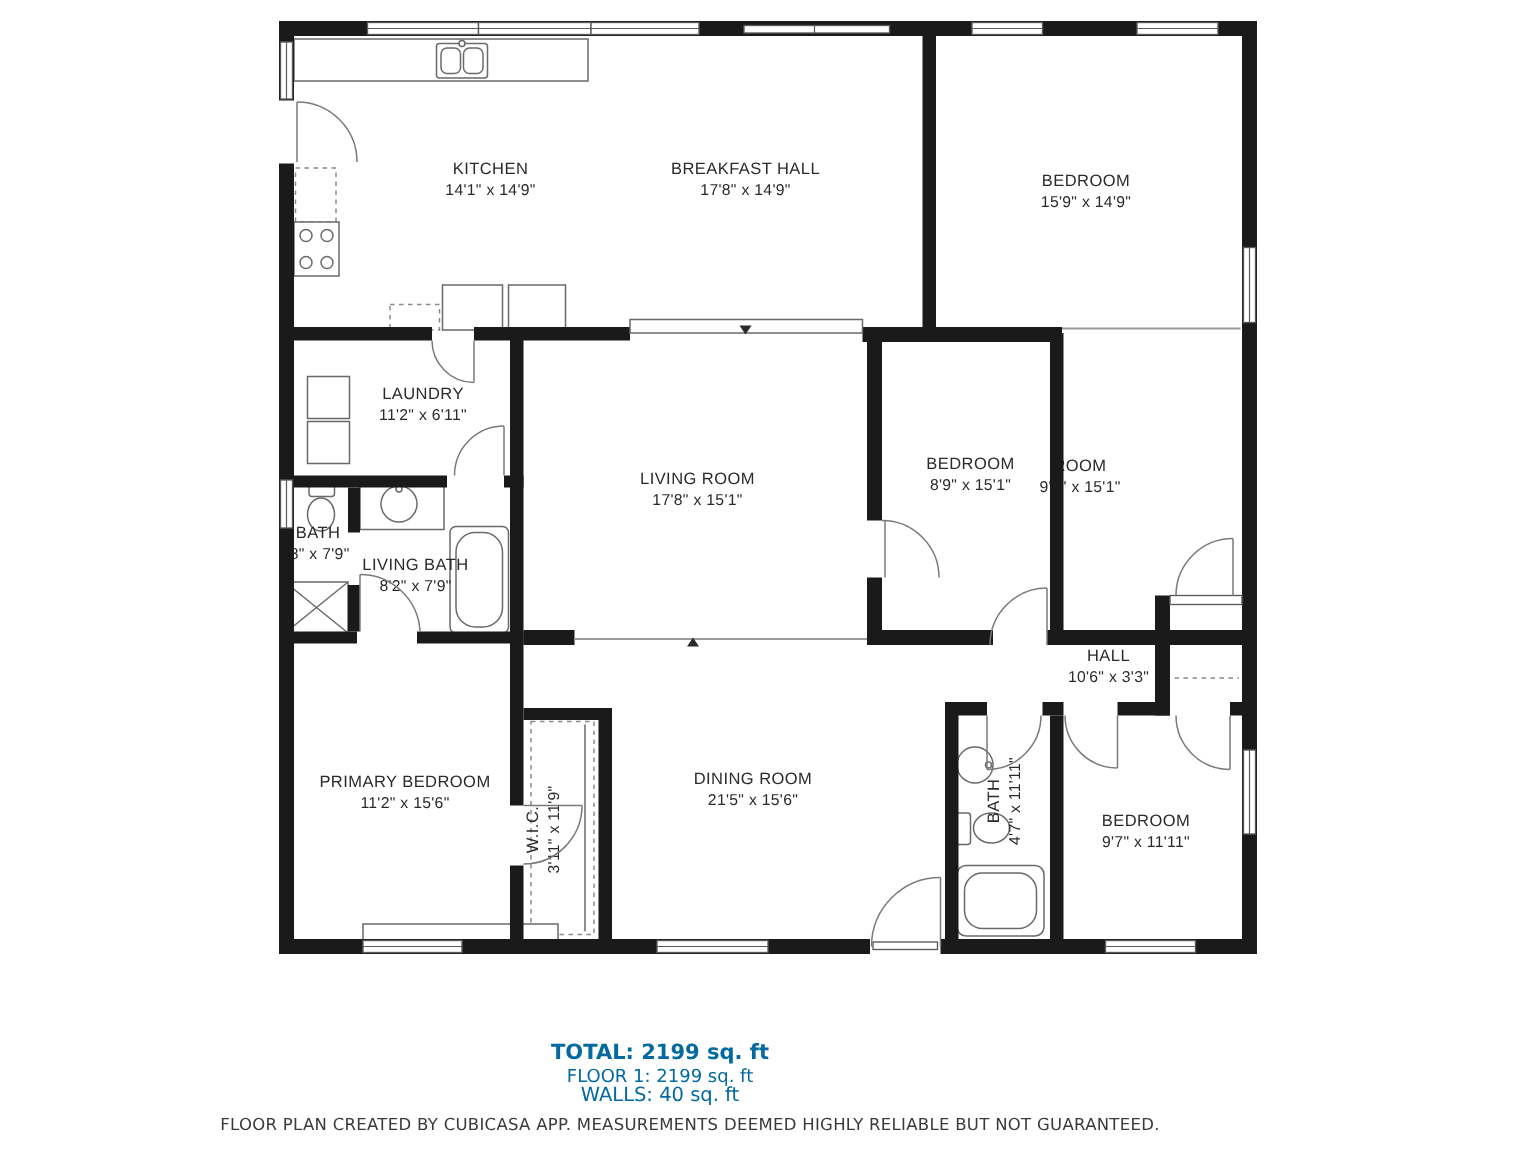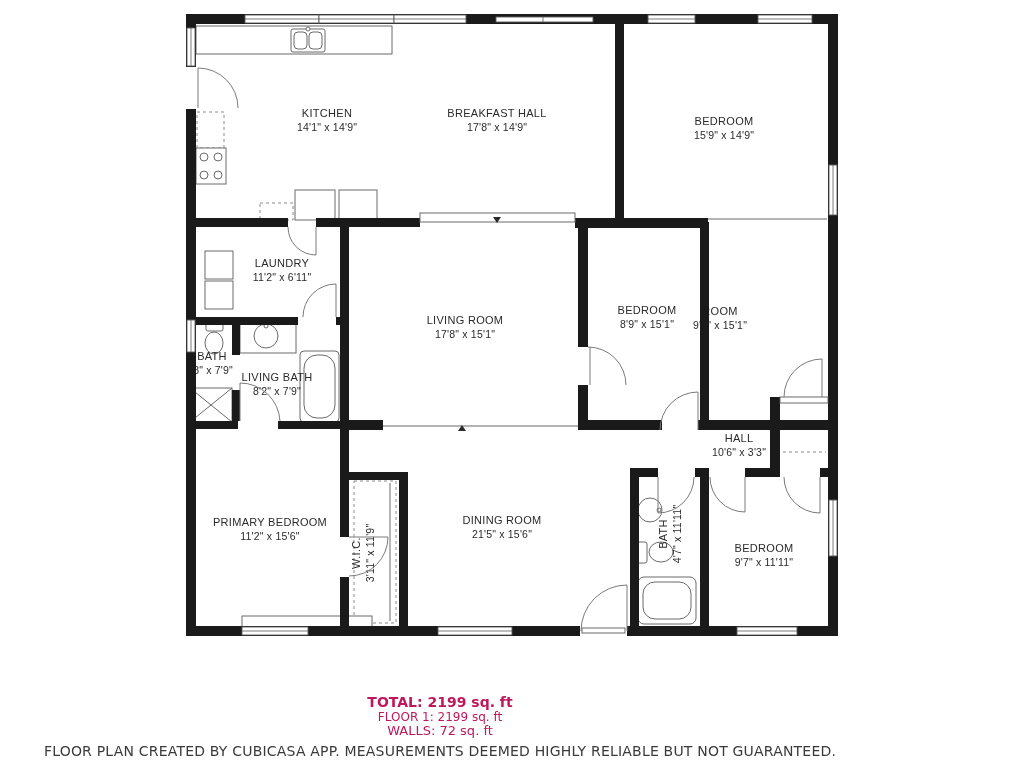--- a/index.html
+++ b/index.html
@@ -5,26 +5,26 @@
   html,body{margin:0;padding:0;background:#fff;}
   .page{position:relative;width:880px;height:768px;background:#fff;overflow:hidden;
         font-family:"Liberation Sans", sans-serif;}
   .layer{position:absolute;left:0;top:0;width:1024px;height:768px;}
   svg.layer{pointer-events:none;}
   .room-label{position:absolute;transform:translate(-50%,-50%);text-align:center;
               color:#2a2a2a;white-space:nowrap;line-height:1.32;}
   .room-label.vert{transform:translate(-50%,-50%) rotate(-90deg);}
   .room-label .rn{font-size:11px;letter-spacing:.3px;}
   .room-label .rd{font-size:10.5px;letter-spacing:.2px;}
-  .footer{position:absolute;left:0;width:100%;text-align:center;color:#be185d;}
+  .footer{position:absolute;left:0;width:100%;text-align:center;color:#0369a1;}
   .f-total{top:694px;font-size:14px;font-weight:bold;font-family:"DejaVu Sans",sans-serif;}
   .f-floor{top:710px;font-size:12px;font-family:"DejaVu Sans",sans-serif;}
   .f-walls{top:723px;font-size:13px;font-family:"DejaVu Sans",sans-serif;}
-  .f-disc{top:743px;font-size:14px;color:#3a3a3a;letter-spacing:.2px;
-          font-family:"DejaVu Sans",sans-serif;}
+  .f-disc{top:743px;font-size:11px;color:#3a3a3a;letter-spacing:.2px;
+          font-family:"DejaVu Sans",sans-serif;padding-left:20px;}
   .wall{fill:#1a1a1a;}
   .win{fill:#ffffff;stroke:#5a5a5a;stroke-width:.9;}
   .wline{stroke:#5a5a5a;stroke-width:.8;}
   .gap{fill:#ffffff;}
   .fx{fill:#ffffff;stroke:#6a6a6a;stroke-width:1;}
   .fxl{stroke:#6a6a6a;stroke-width:1;fill:none;}
   .dash{fill:none;stroke:#8a8a8a;stroke-width:1;stroke-dasharray:3,3;}
   .arc{fill:none;stroke:#7a7a7a;stroke-width:1;}
   .thin{stroke:#9a9a9a;stroke-width:1.3;}
   .mark{fill:#2a2a2a;}
@@ -241,15 +241,15 @@
     <line class="arc" x1="745" y1="477" x2="745" y2="512"></line>
     <path class="arc" d="M710,477 A35,35 0 0 0 745,512"></path>
     <line class="arc" x1="349" y1="537" x2="388" y2="537"></line>
     <path class="arc" d="M388,537 A39,39 0 0 1 349,576"></path>
     <line class="arc" x1="627" y1="631" x2="627" y2="585"></line>
     <path class="arc" d="M627,585 A46,46 0 0 0 581,631"></path>
   </svg>
 
   <div class="footer f-total">TOTAL: 2199 sq. ft</div>
   <div class="footer f-floor">FLOOR 1: 2199 sq. ft</div>
-  <div class="footer f-walls">WALLS: 72 sq. ft</div>
+  <div class="footer f-walls">WALLS: 40 sq. ft</div>
   <div class="footer f-disc">FLOOR PLAN CREATED BY CUBICASA APP. MEASUREMENTS DEEMED HIGHLY RELIABLE BUT NOT GUARANTEED.</div>
 </div>
 
 </body></html>

